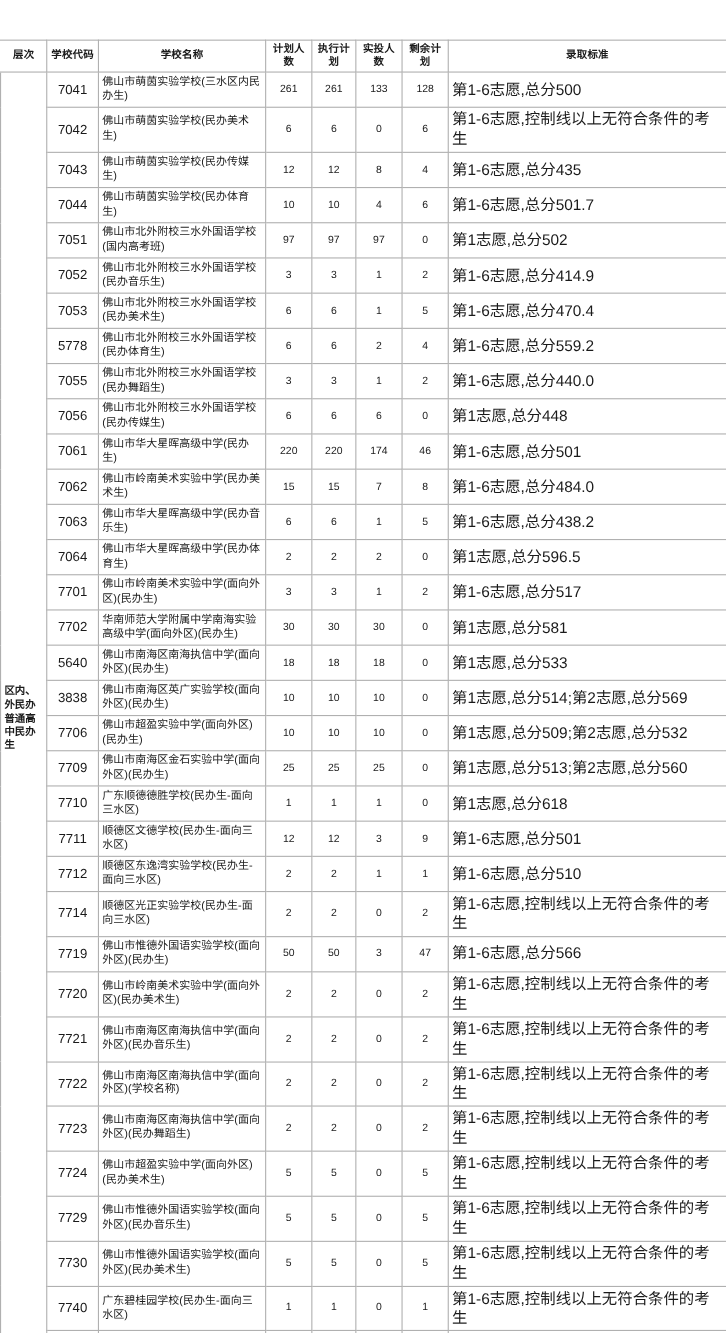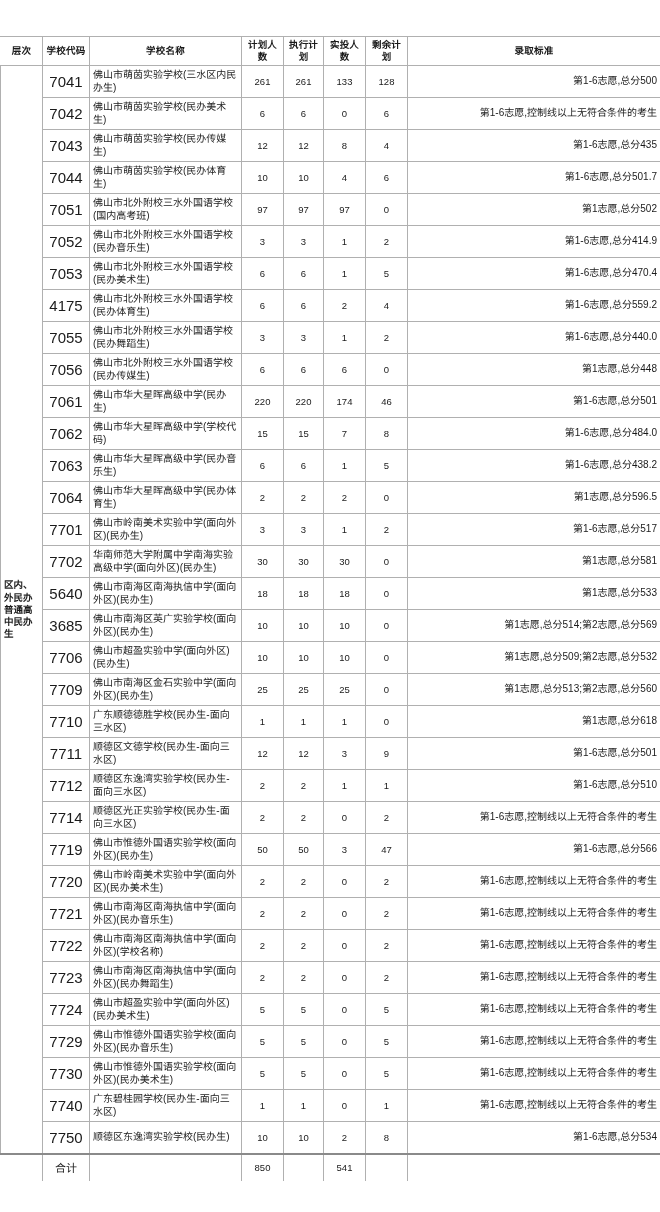--- a/index.html
+++ b/index.html
@@ -60,34 +60,34 @@
   td.tier {
     text-align: left;
     font-size: 9.5px;
     font-weight: bold;
     line-height: 1.5;
     border-left: 1px solid #ffffff;
     padding: 0 4px;
   }
   td.code {
     text-align: center;
-    font-size: 15px;
+    font-size: 12px;
   }
   td.name {
     text-align: left;
     font-size: 10px;
     padding-left: 4px;
   }
   td.num {
     text-align: center;
     font-size: 9.5px;
   }
   td.crit {
-    text-align: right;
-    font-size: 10px;
+    text-align: left;
+    font-size: 14px;
     padding-left: 4px;
     border-right: 1px solid #ffffff;
   }
   tr.data-row > td { height: 27px; }
 
   tr.total-row > td {
     height: 22px;
     border-top: 2px solid #8a8a8a;
     border-bottom: 1px solid #ffffff;
   }
@@ -193,21 +193,21 @@
         <tr class="data-row">
           <td class="code">7053</td>
           <td class="name">佛山市北外附校三水外国语学校(民办美术生)</td>
           <td class="num">6</td>
           <td class="num">6</td>
           <td class="num">1</td>
           <td class="num">5</td>
           <td class="crit">第1-6志愿,总分470.4</td>
         </tr>
         <tr class="data-row">
-          <td class="code">4175</td>
+          <td class="code">5778</td>
           <td class="name">佛山市北外附校三水外国语学校(民办体育生)</td>
           <td class="num">6</td>
           <td class="num">6</td>
           <td class="num">2</td>
           <td class="num">4</td>
           <td class="crit">第1-6志愿,总分559.2</td>
         </tr>
         <tr class="data-row">
           <td class="code">7055</td>
           <td class="name">佛山市北外附校三水外国语学校(民办舞蹈生)</td>
@@ -230,21 +230,21 @@
           <td class="code">7061</td>
           <td class="name">佛山市华大星晖高级中学(民办生)</td>
           <td class="num">220</td>
           <td class="num">220</td>
           <td class="num">174</td>
           <td class="num">46</td>
           <td class="crit">第1-6志愿,总分501</td>
         </tr>
         <tr class="data-row">
           <td class="code">7062</td>
-          <td class="name">佛山市华大星晖高级中学(学校代码)</td>
+          <td class="name">佛山市岭南美术实验中学(民办美术生)</td>
           <td class="num">15</td>
           <td class="num">15</td>
           <td class="num">7</td>
           <td class="num">8</td>
           <td class="crit">第1-6志愿,总分484.0</td>
         </tr>
         <tr class="data-row">
           <td class="code">7063</td>
           <td class="name">佛山市华大星晖高级中学(民办音乐生)</td>
           <td class="num">6</td>
@@ -283,21 +283,21 @@
         <tr class="data-row">
           <td class="code">5640</td>
           <td class="name">佛山市南海区南海执信中学(面向外区)(民办生)</td>
           <td class="num">18</td>
           <td class="num">18</td>
           <td class="num">18</td>
           <td class="num">0</td>
           <td class="crit">第1志愿,总分533</td>
         </tr>
         <tr class="data-row">
-          <td class="code">3685</td>
+          <td class="code">3838</td>
           <td class="name">佛山市南海区英广实验学校(面向外区)(民办生)</td>
           <td class="num">10</td>
           <td class="num">10</td>
           <td class="num">10</td>
           <td class="num">0</td>
           <td class="crit">第1志愿,总分514;第2志愿,总分569</td>
         </tr>
         <tr class="data-row">
           <td class="code">7706</td>
           <td class="name">佛山市超盈实验中学(面向外区)(民办生)</td>

